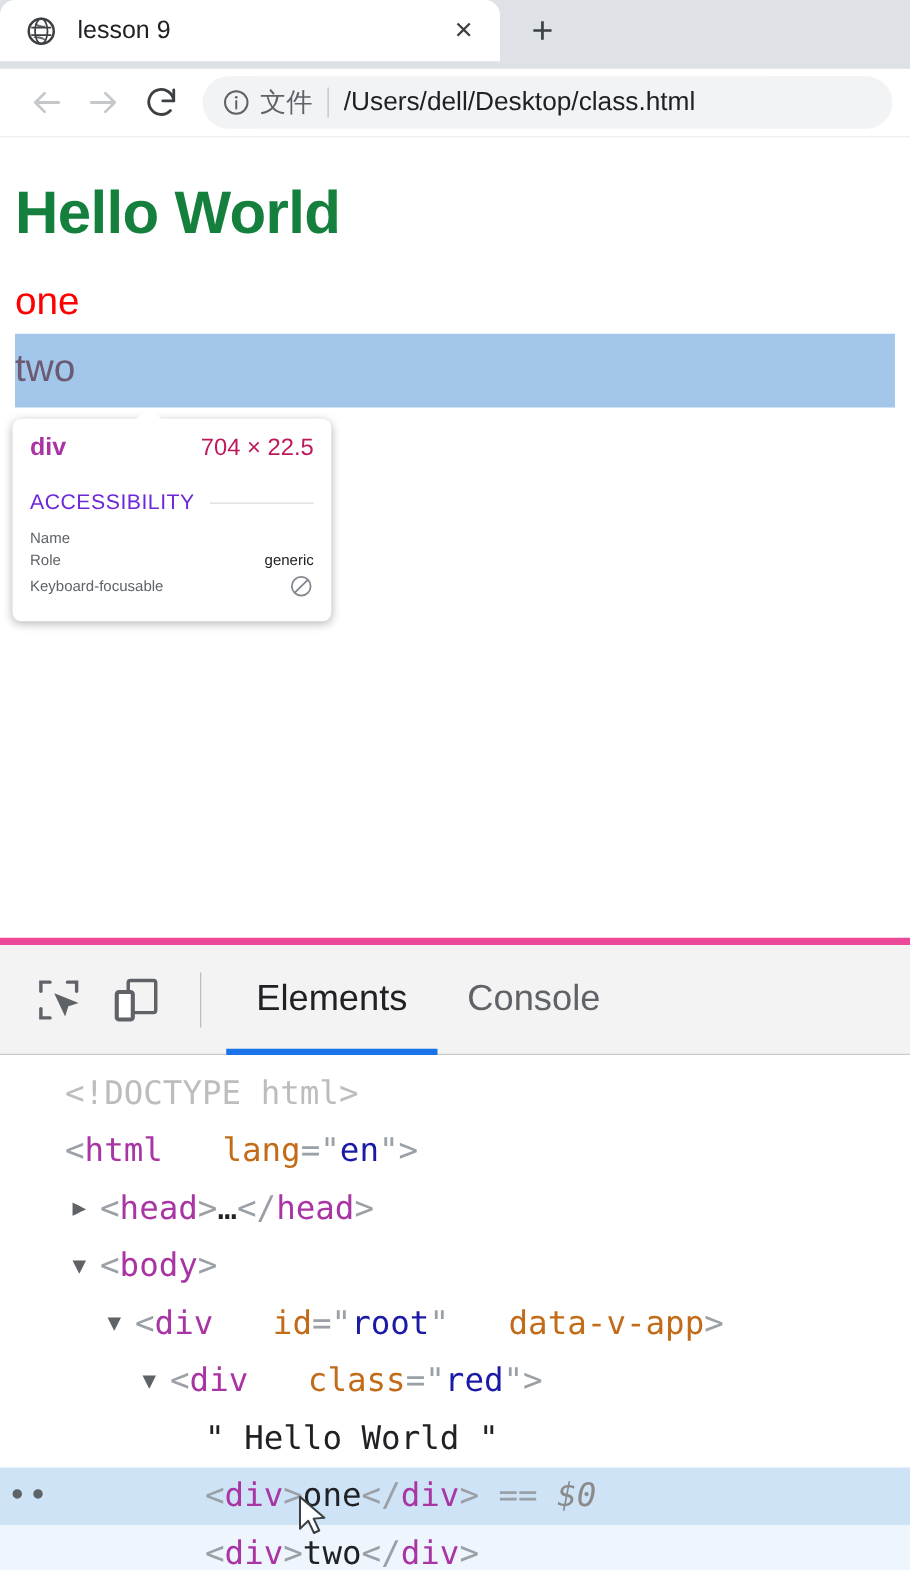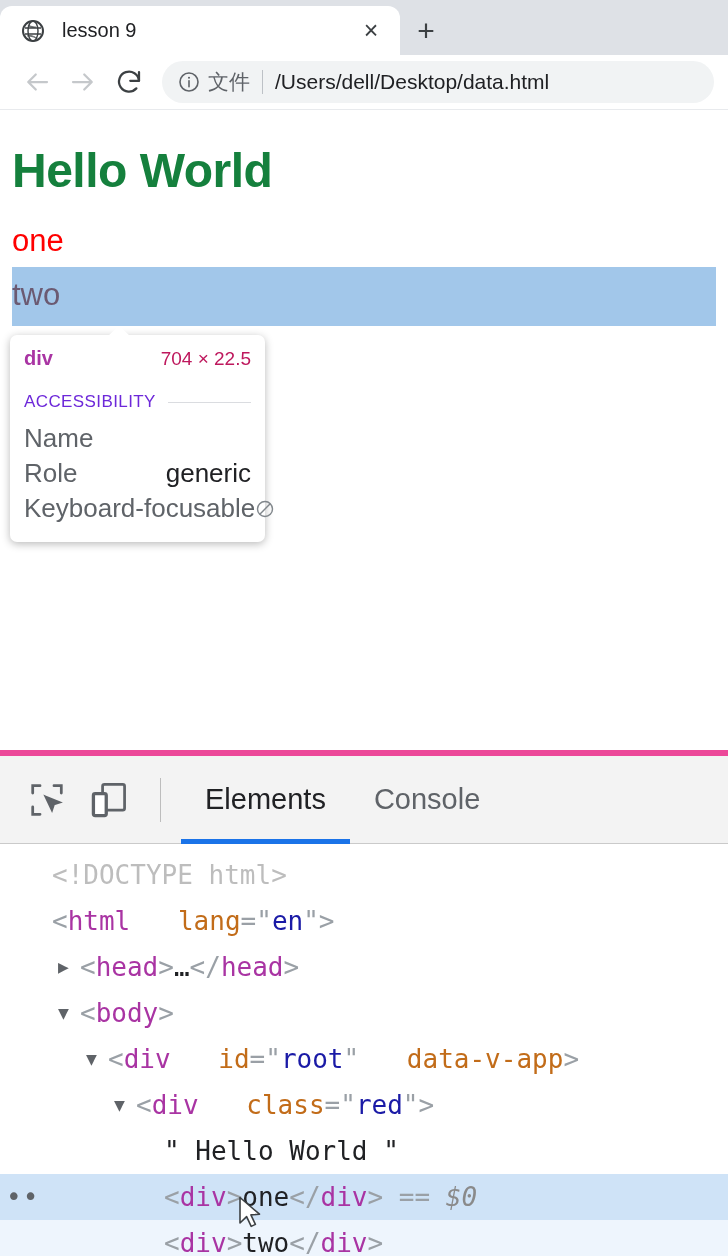--- a/index.html
+++ b/index.html
@@ -10,23 +10,23 @@
     overflow: hidden;
   }
 
   
   .browser { width: 728px; height: 1256px; position: relative; display: flex; flex-direction: column; }
 
   .tabstrip {
     height: 55px;
     background: #dee1e6;
     display: flex;
-    align-items: flex-end;
-    position: relative;
-    flex: 0 0 auto;
+    position: relative;
+    flex: 0 0 auto;
+    gap: 8px;
   }
   .tab {
     height: 49px;
     width: 400px;
     background: #ffffff;
     border-top-left-radius: 12px;
     border-top-right-radius: 12px;
     display: flex;
     align-items: center;
     padding: 0 14px 0 20px;
@@ -132,21 +132,21 @@
     border-left: 11px solid transparent;
     border-right: 11px solid transparent;
     border-bottom: 10px solid #ffffff;
   }
   .tt-row1 { display: flex; align-items: baseline; justify-content: space-between; margin-bottom: 22px; }
   .tt-tag { font-size: 20px; font-weight: bold; color: #a934a3; font-family: "Liberation Sans", sans-serif; }
   .tt-dims { font-size: 19px; color: #be185d; }
   .tt-section { display: flex; align-items: center; margin-bottom: 11px; }
   .tt-section-label { font-size: 17px; color: #6d28d9; letter-spacing: 0.4px; white-space: nowrap; }
   .tt-rule { flex: 1 1 auto; height: 1px; background: #dadce0; margin-left: 12px; }
-  .tt-kv { display: flex; justify-content: space-between; align-items: center; font-size: 26px; color: #5f6368; margin-bottom: 4px; }
+  .tt-kv { display: flex; justify-content: space-between; align-items: center; font-size: 12px; color: #5f6368; margin-bottom: 4px; }
   .tt-k { white-space: nowrap; }
   .tt-v { color: #202124; white-space: nowrap; }
   .no-icon { display:inline-flex; width: 20px; height: 20px; flex:0 0 auto; }
 
   
   .devtools {
     flex: 1 1 auto;
     border-top: 6px solid #ec4899;
     background: #ffffff;
     display: flex;
@@ -254,21 +254,21 @@
     <div class="omnibox">
       <span class="omni-info">
         <svg width="24" height="24" viewBox="0 0 24 24">
           <circle cx="12" cy="12" r="9" fill="none" stroke="#5f6368" stroke-width="1.6"></circle>
           <circle cx="12" cy="7.8" r="1.05" fill="#5f6368"></circle>
           <path d="M12 10.8v6" stroke="#5f6368" stroke-width="1.6" stroke-linecap="round"></path>
         </svg>
       </span>
       <span class="omni-scheme">文件</span>
       <span class="omni-sep"></span>
-      <span class="omni-url">/Users/dell/Desktop/data.html</span>
+      <span class="omni-url">/Users/dell/Desktop/class.html</span>
     </div>
   </div>
 
   <div class="viewport">
     <div class="pg-h1">Hello World</div>
     <div class="pg-line">one</div>
     <div class="pg-line hl">two</div>
 
     <div class="hl-tooltip">
       <div class="tt-row1">

